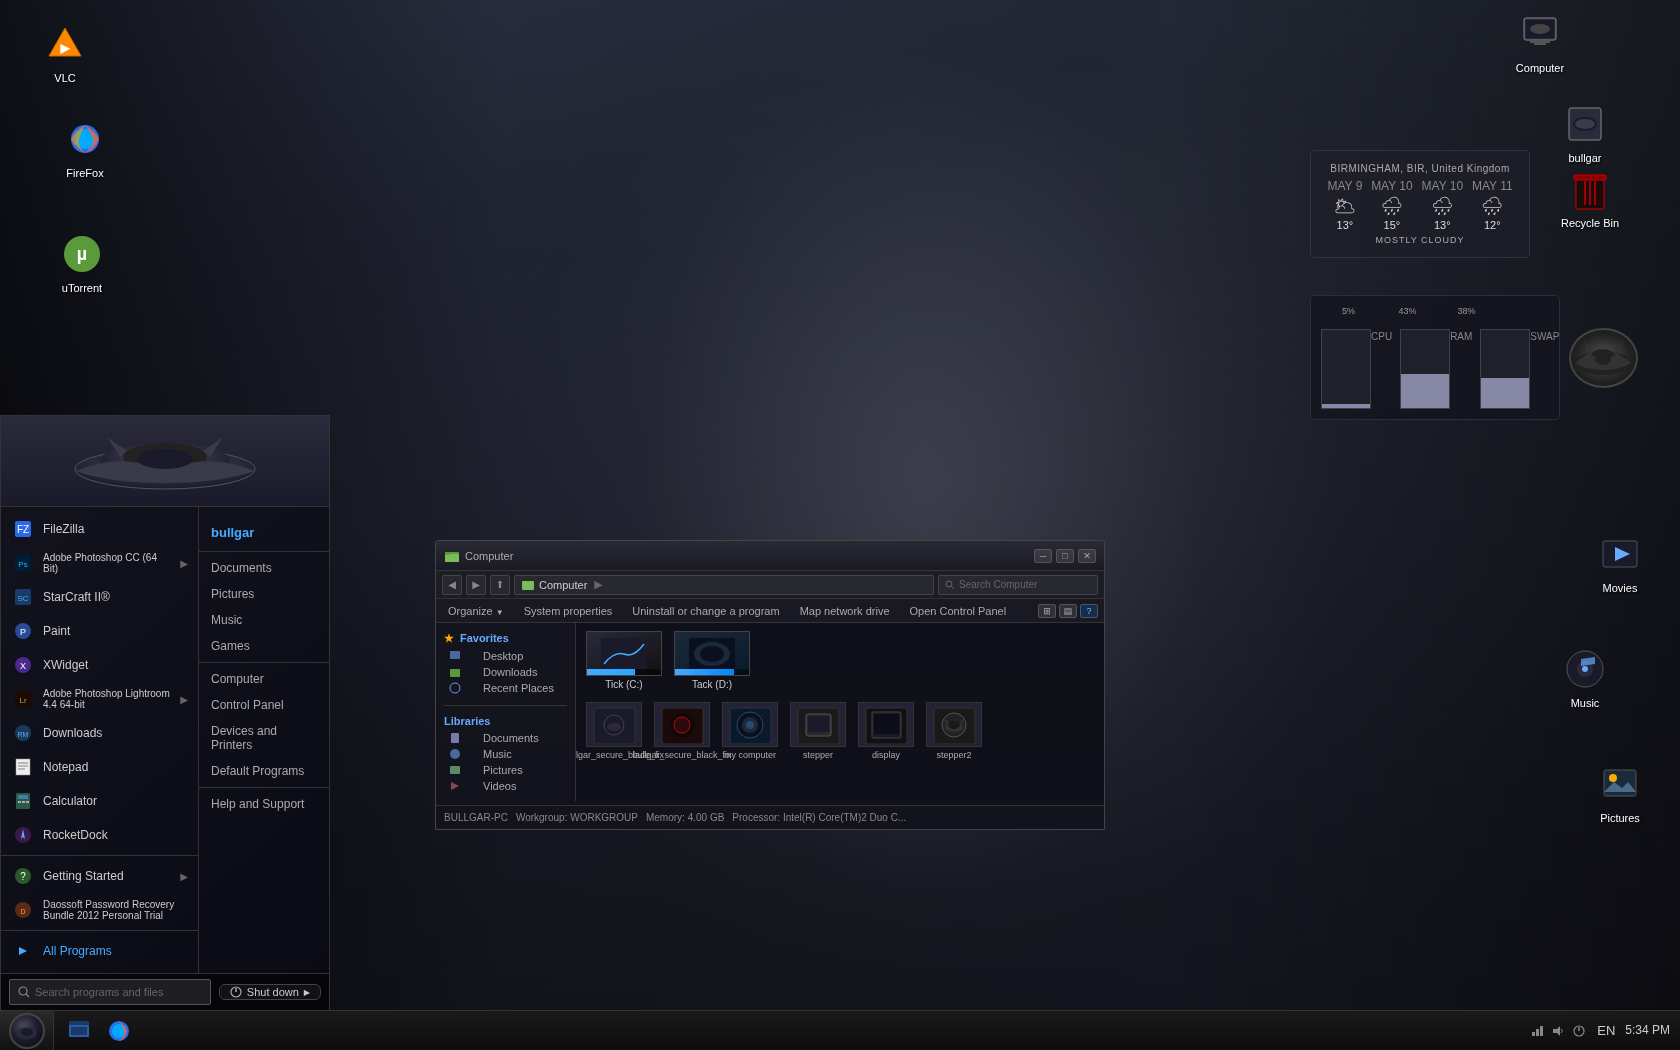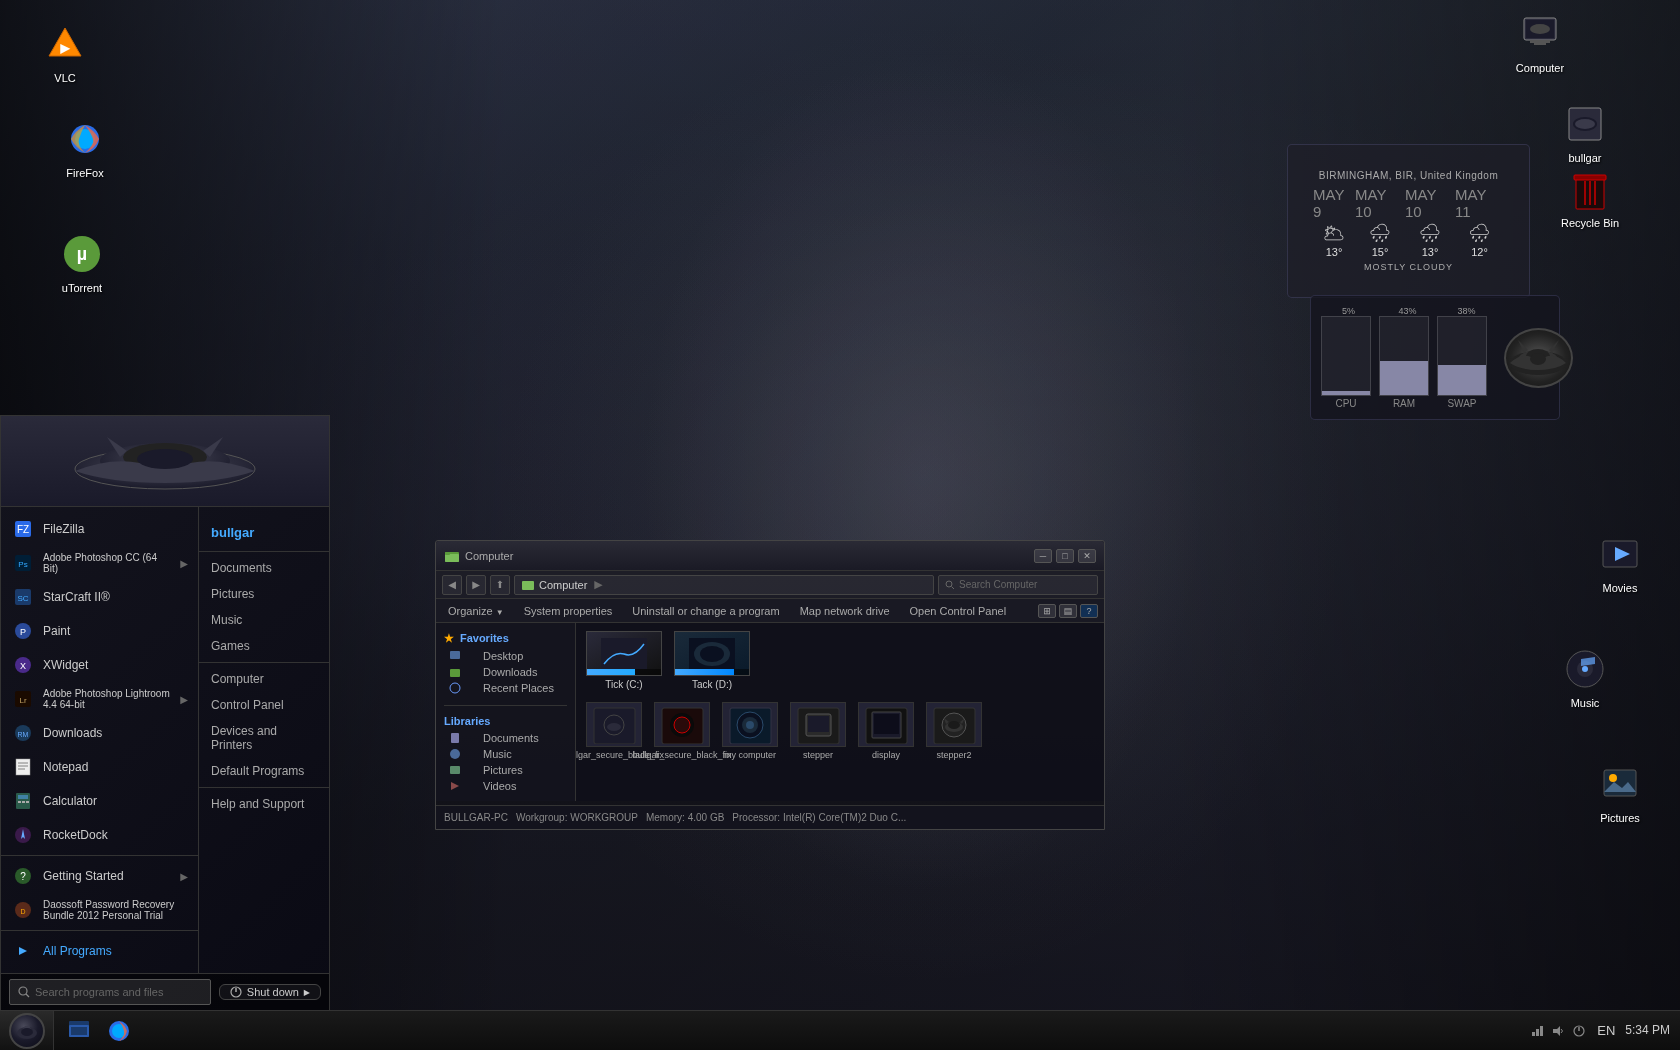--- a/index.html
+++ b/index.html
@@ -162,27 +162,27 @@
     
     #icon-vlc { top: 20px; left: 30px; }
     
     #icon-firefox { top: 120px; left: 55px; }
     
     #icon-utorrent { top: 230px; left: 50px; }
 
     
     #weather-widget {
       position: absolute;
-      top: 144px;
+      top: 150px;
       right: 150px;
-      width: 243px;
+      width: 220px;
       background: rgba(30,30,40,0.7);
       border: 1px solid rgba(100,100,150,0.3);
       border-radius: 5px;
-      padding: 25px;
+      padding: 12px;
       color: #ccc;
       font-size: 10px;
     }
 
     .weather-title {
       text-align: center;
       font-size: 10px;
       color: #aaa;
       margin-bottom: 5px;
       letter-spacing: 0.5px;
@@ -194,21 +194,21 @@
     }
 
     .weather-day {
       display: flex;
       flex-direction: column;
       align-items: center;
       gap: 2px;
     }
 
     .weather-day .day-name {
-      font-size: 15px;
+      font-size: 12px;
       color: #888;
       text-transform: uppercase;
     }
 
     .weather-icon {
       font-size: 18px;
     }
 
     .weather-temp {
       font-size: 11px;
@@ -244,22 +244,21 @@
     }
 
     .bar-label {
       font-size: 10px;
       color: #888;
       margin-top: 2px;
     }
 
     .bar-item {
       display: flex;
-      flex-direction: column;
-      align-items: center;
+      flex-direction: row;
     }
 
     .batman-logo-widget {
       width: 80px;
       height: 60px;
       background: radial-gradient(ellipse, #555 0%, #222 60%, #111 100%);
       border-radius: 50%;
       display: flex;
       align-items: center;
       justify-content: center;

